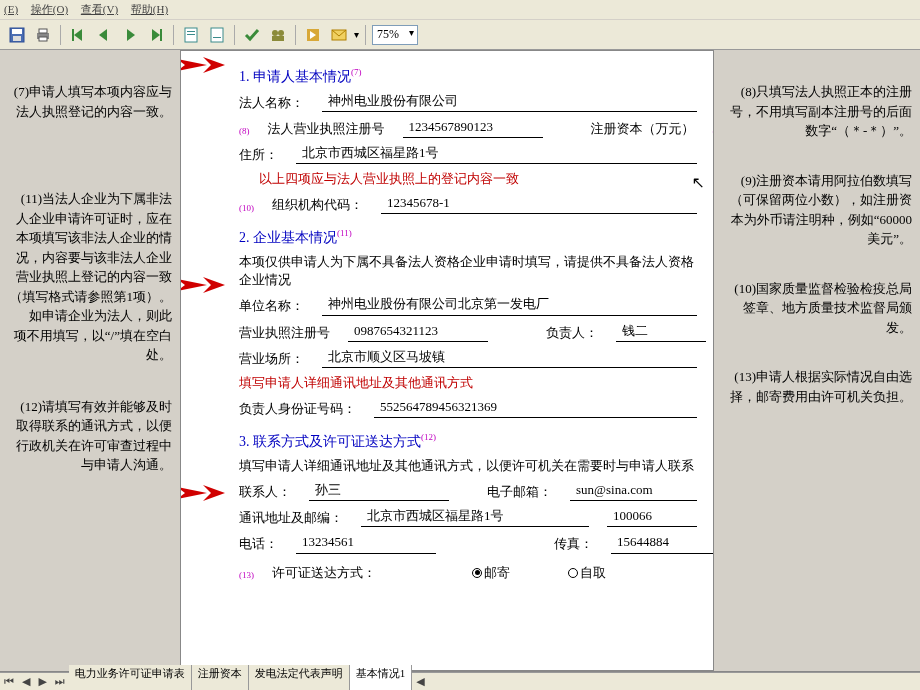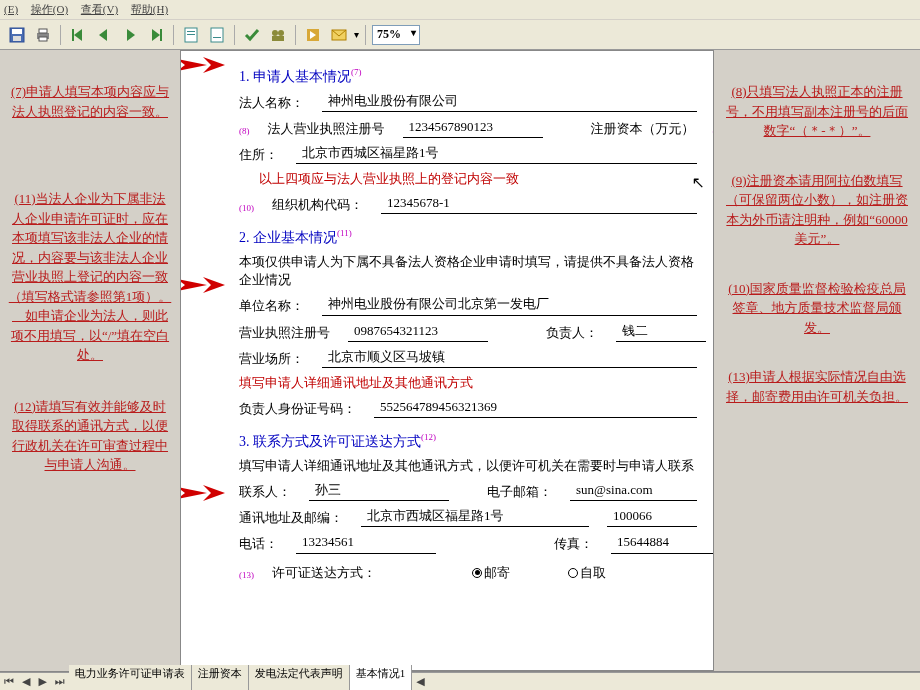--- a/index.html
+++ b/index.html
@@ -38,39 +38,38 @@
     }
     .tb-btn svg { width: 16px; height: 16px; }
     .tb-sep { width: 1px; height: 20px; background: #aaa; margin: 0 2px; }
     .zoom {
       border: 1px solid #7f9db9;
       background: white;
       font-size: 12px;
       padding: 1px 18px 1px 4px;
       height: 20px;
       position: relative;
-      font-weight: bold;
     }
     .zoom::after{ content:"▾"; position:absolute; right:3px; top:1px; font-size:10px;}
     .arrow-down { font-size: 10px; color: #000; }
     .workspace {
       position: absolute;
       top: 50px; bottom: 18px; left: 0; right: 0;
       background: #d4d0c8;
       display: flex;
       border-bottom: 1px solid #888;
     }
     .side {
       width: 180px;
       background: #d4d0c8;
       padding: 6px 8px;
       font-size: 13px;
       line-height: 1.5;
     }
-    .side-note { color: #b91c1c; text-align: center; margin-bottom: 30px; text-decoration: underline; }
+    .side-note { color: #000000; text-align: right; margin-bottom: 30px; }
     .center {
       flex: 1;
       background: #fff;
       border: 1px solid #888;
       padding: 4px 16px;
       position: relative;
       overflow: hidden;
       font-size: 13px;
     }
     .sec { margin-top: 12px; }

